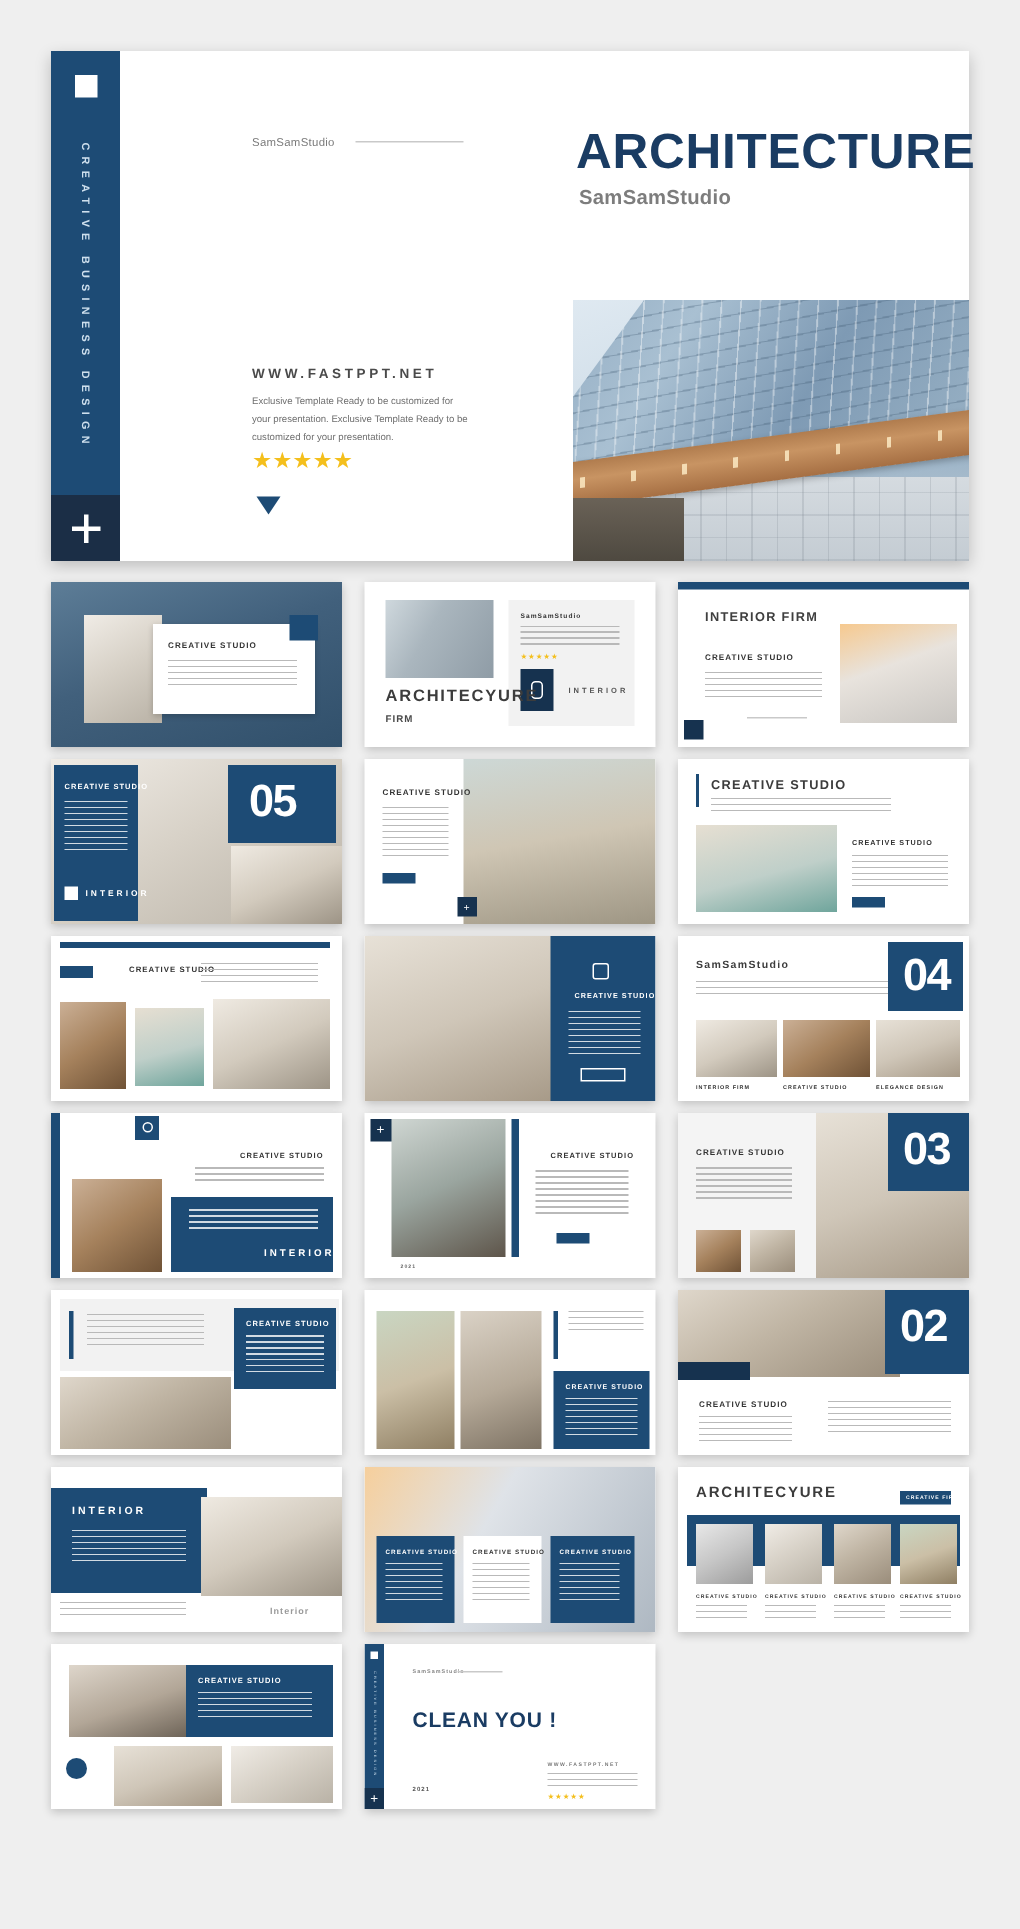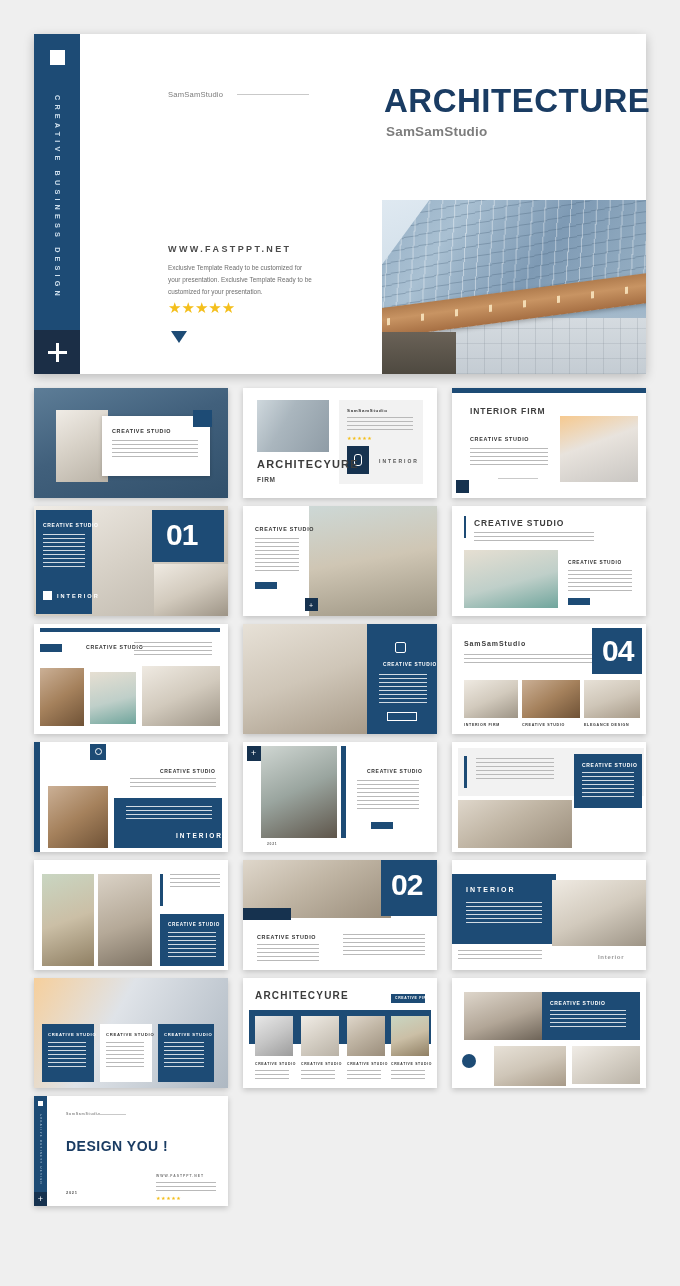--- a/index.html
+++ b/index.html
@@ -306,21 +306,21 @@
 
     <div class="thumb">
       <div class="ph ph-white-bld" style="inset:0"></div>
       <div class="ph ph-livingrm" style="left:120px;top:58px;width:74px;height:52px"></div>
       <div class="t-blue" style="left:2px;top:4px;width:56px;height:104px"></div>
       <div class="t-h t-h-w" style="left:9px;top:16px;font-size:5px">CREATIVE STUDIO</div>
       <div class="t-lines t-lines-w" style="left:9px;top:28px;width:42px;height:34px"></div>
       <div class="t-white" style="left:9px;top:85px;width:9px;height:9px"></div>
       <div class="t-h t-h-w" style="left:23px;top:87px;font-size:5.6px;letter-spacing:2px">INTERIOR</div>
       <div class="t-blue" style="left:118px;top:4px;width:72px;height:52px"></div>
-      <div class="t-num" style="left:132px;top:14px">01</div>
+      <div class="t-num" style="left:132px;top:14px">05</div>
     </div>
 
     <div class="thumb">
       <div class="ph ph-desert" style="left:66px;top:0;width:128px;height:110px"></div>
       <div class="t-h" style="left:12px;top:20px">CREATIVE STUDIO</div>
       <div class="t-lines" style="left:12px;top:32px;width:44px;height:36px"></div>
       <div class="t-btn" style="left:12px;top:76px"></div>
       <div class="t-navy" style="left:62px;top:92px;width:13px;height:13px"></div>
       <div style="position:absolute;left:66px;top:96px;color:#fff;font-size:7px;line-height:1">+</div>
     </div>
@@ -384,20 +384,30 @@
       <div class="t-navy" style="left:4px;top:4px;width:15px;height:15px"></div>
       <div style="position:absolute;left:8px;top:7px;color:#fff;font-size:9px;line-height:1">+</div>
       <div class="ph ph-dining" style="left:18px;top:4px;width:76px;height:92px"></div>
       <div class="t-blue" style="left:98px;top:4px;width:5px;height:92px"></div>
       <div class="t-h" style="left:124px;top:26px;font-size:5px">CREATIVE STUDIO</div>
       <div class="t-lines" style="left:114px;top:38px;width:62px;height:32px"></div>
       <div class="t-btn" style="left:128px;top:80px"></div>
       <div class="t-h" style="left:24px;top:100px;font-size:3.4px;color:#666">2021</div>
     </div>
 
+    <div class="thumb">
+      <div style="position:absolute;left:0;top:0;width:92px;height:110px;background:#f4f4f4"></div>
+      <div class="t-h" style="left:12px;top:24px">CREATIVE STUDIO</div>
+      <div class="t-lines" style="left:12px;top:36px;width:64px;height:24px"></div>
+      <div class="ph ph-wood" style="left:12px;top:78px;width:30px;height:28px"></div>
+      <div class="ph ph-curve" style="left:48px;top:78px;width:30px;height:28px"></div>
+      <div class="ph ph-bedroom" style="left:92px;top:0;width:102px;height:110px"></div>
+      <div class="t-blue" style="left:140px;top:0;width:54px;height:52px"></div>
+      <div class="t-num" style="left:150px;top:10px">03</div>
+    </div>
 
     <div class="thumb">
       <div style="position:absolute;left:6px;top:6px;width:186px;height:48px;background:#f2f2f2"></div>
       <div class="t-bar" style="left:12px;top:14px;width:3px;height:32px"></div>
       <div class="t-lines" style="left:24px;top:16px;width:78px;height:24px"></div>
       <div class="t-blue" style="left:122px;top:12px;width:68px;height:54px"></div>
       <div class="t-h t-h-w" style="left:130px;top:20px;font-size:5px">CREATIVE STUDIO</div>
       <div class="t-lines t-lines-w" style="left:130px;top:30px;width:52px;height:28px"></div>
       <div class="ph ph-curve" style="left:6px;top:58px;width:114px;height:48px"></div>
     </div>
@@ -474,21 +484,21 @@
     </div>
 
     <div class="thumb">
       <div class="mini-rail">
         <div class="ms"></div>
         <div class="mv">CREATIVE BUSINESS DESIGN</div>
         <div class="mp">+</div>
       </div>
       <div class="t-h" style="left:32px;top:16px;font-size:3.6px;color:#888">SamSamStudio</div>
       <div class="t-rule" style="left:62px;top:18px;width:30px"></div>
-      <div class="t-h" style="left:32px;top:42px;font-size:14px;color:#1a3c63;letter-spacing:.5px">DESIGN YOU !</div>
+      <div class="t-h" style="left:32px;top:42px;font-size:14px;color:#1a3c63;letter-spacing:.5px">CLEAN YOU !</div>
       <div class="t-h" style="left:122px;top:78px;font-size:3.4px;color:#777;letter-spacing:1px">WWW.FASTPPT.NET</div>
       <div class="t-lines" style="left:122px;top:86px;width:60px;height:10px"></div>
       <div class="t-stars" style="left:122px;top:100px">★★★★★</div>
       <div class="t-h" style="left:32px;top:94px;font-size:4px;color:#555">2021</div>
     </div>
 
   </div>
 </div>
 
 </body></html>

